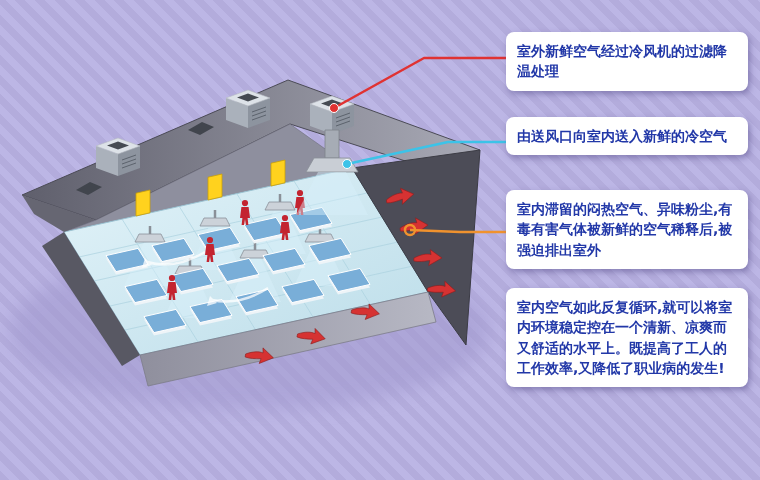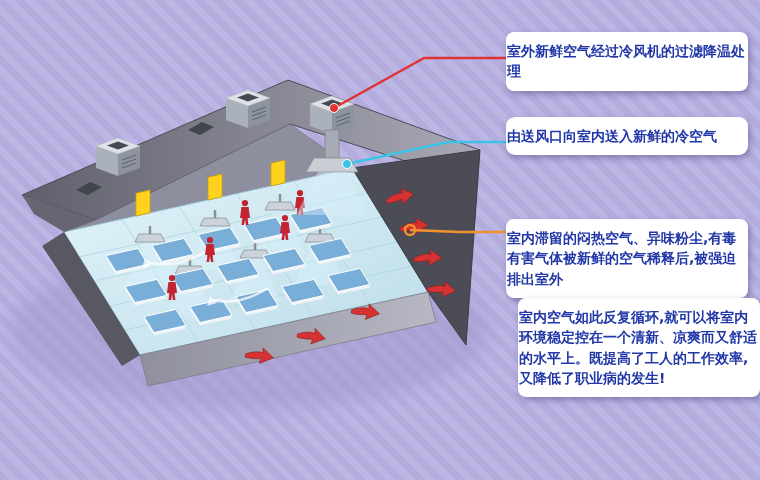--- a/index.html
+++ b/index.html
@@ -5,29 +5,29 @@
   * { margin:0; padding:0; box-sizing:border-box; }
   html,body { width:760px; height:480px; }
   body { font-family:"DejaVu Sans","Liberation Sans",sans-serif; }
   .stage {
     position:relative; width:760px; height:480px; overflow:hidden;
     background:repeating-linear-gradient(45deg,#b3acdc 0 7px,#bcb6e5 7px 14px);
   }
   .illustration { position:absolute; left:0; top:0; width:760px; height:480px; }
   .callout {
     position:absolute; left:506px; width:242px;
-    background:#ffffff; border-radius:8px; padding:9px 1px;
+    background:#ffffff; border-radius:8px; padding:9px 11px;
     color:#2238a8; font-size:14px; line-height:1.45; font-weight:600;
     box-shadow:2px 3px 6px rgba(90,80,140,.55);
     z-index:5;
   }
   .callout-1 { top:32px; }
-  .callout-2 { top:117px;border-radius:9px; }
-  .callout-3 { top:190px;margin-top:29px; }
-  .callout-4 { top:298px;margin-left:12px; }
+  .callout-2 { top:117px; }
+  .callout-3 { top:190px; }
+  .callout-4 { top:288px; }
   .caption {
     position:absolute; left:30px; top:410px; z-index:5;
     color:#1b2fd8; font-size:23px; font-weight:bold; letter-spacing:1px;
   }
 </style>
 </head>
 <body>
 
 <div class="stage">
 

